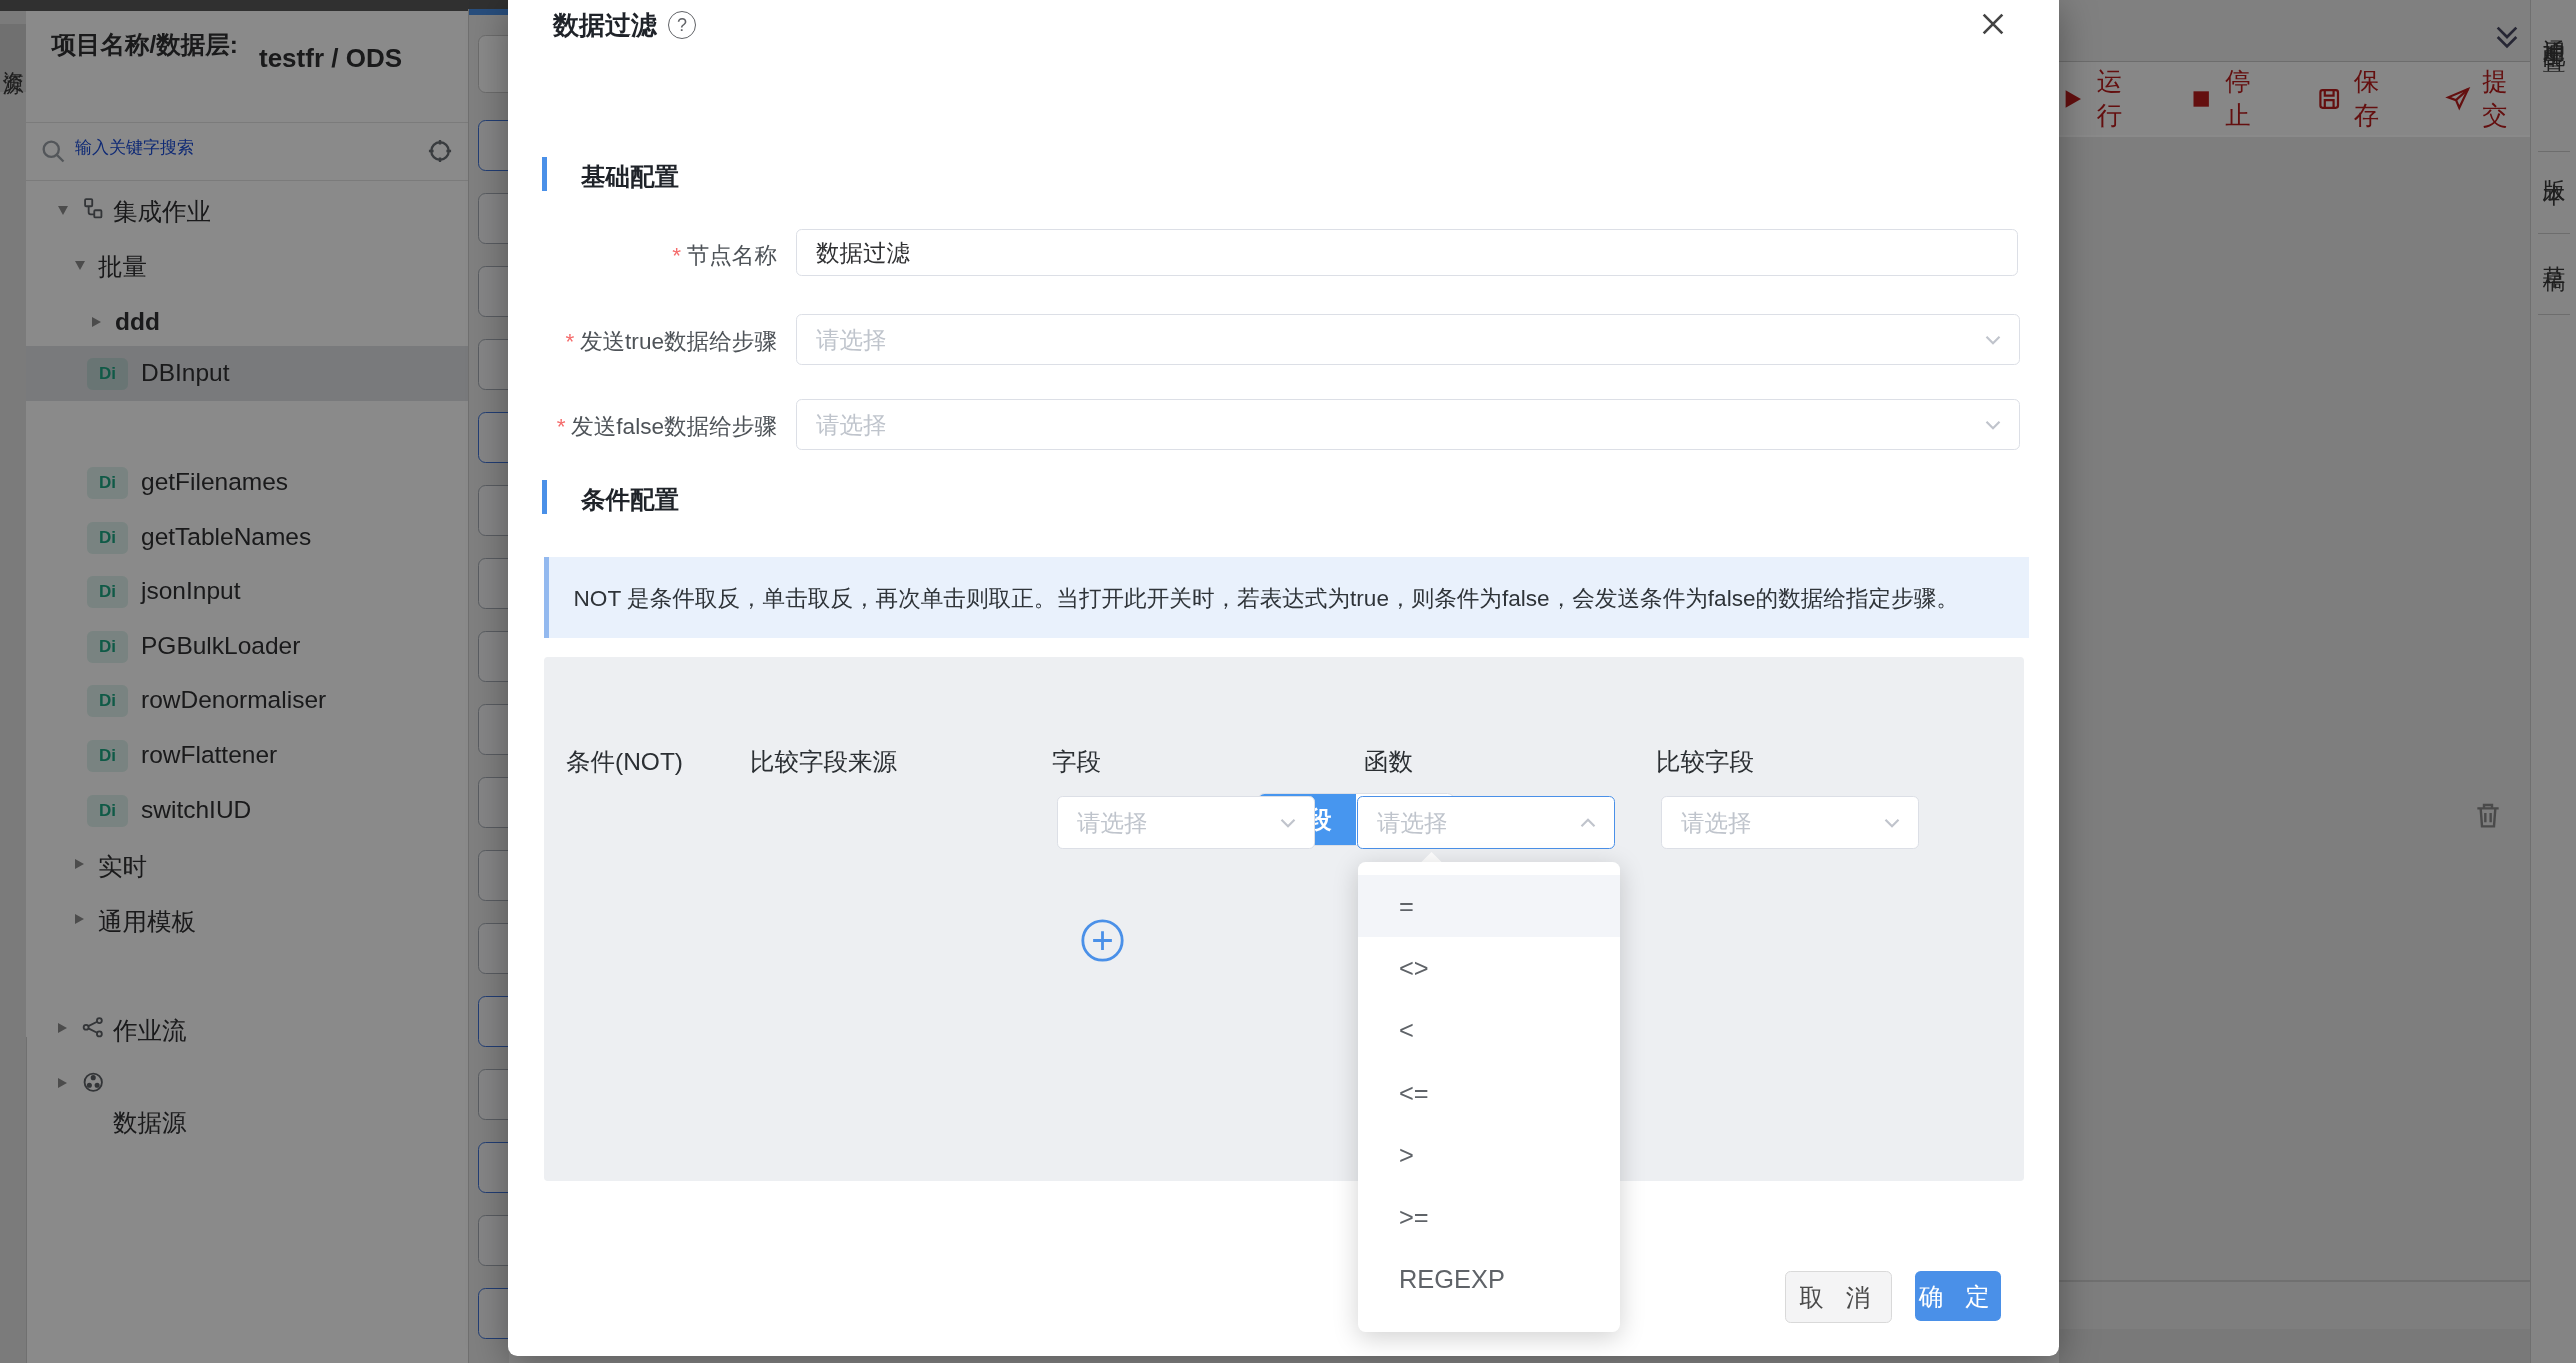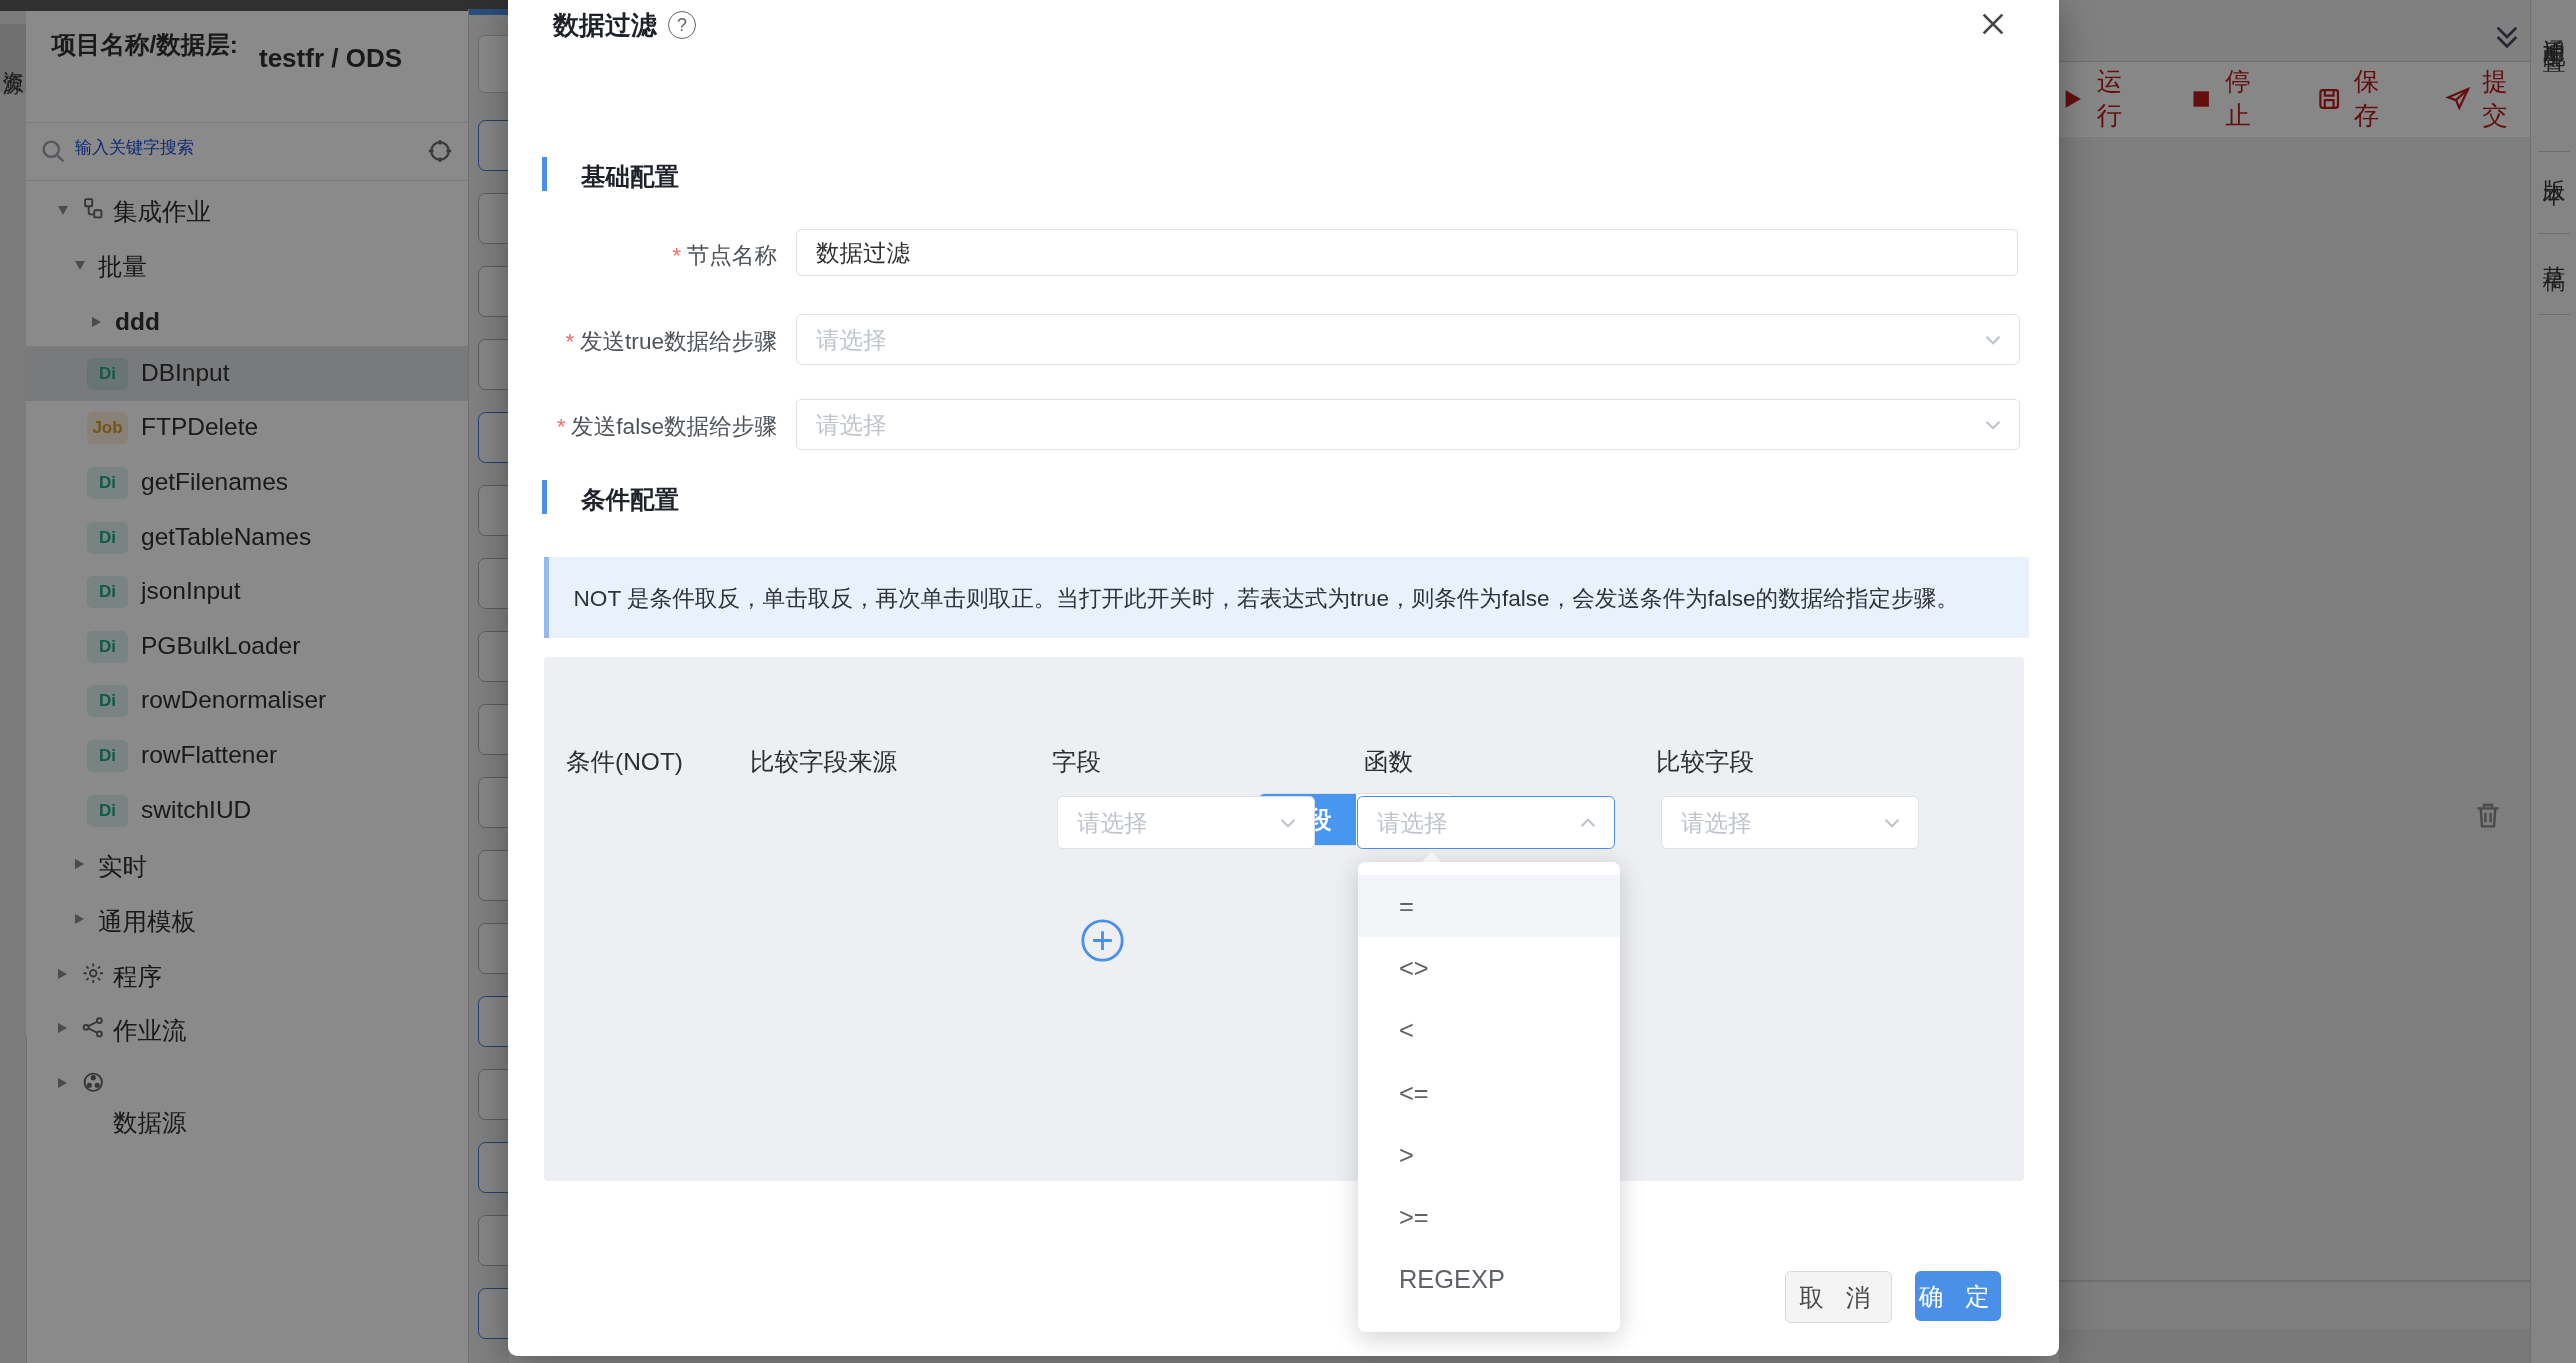--- a/index.html
+++ b/index.html
@@ -131,24 +131,20 @@
           <span class="tlabel" style="left: 72px;">批量</span>
         </div>
         <div class="trow" style="top: 113px; font-weight: bold;">
           <span class="cr" style="left: 66px;"></span>
           <span class="tlabel" style="left: 89px;">ddd</span>
         </div>
         <div class="trow sel" style="top: 164px;">
           <span class="badge di" style="left: 61px;">Di</span>
           <span class="tlabel" style="left: 115px;">DBInput</span>
         </div>
-        <div class="trow" style="top: 218px;">
-          <span class="badge job" style="left: 61px;">Job</span>
-          <span class="tlabel" style="left: 115px;">FTPDelete</span>
-        </div>
         <div class="trow" style="top: 273px;">
           <span class="badge di" style="left: 61px;">Di</span>
           <span class="tlabel" style="left: 115px;">getFilenames</span>
         </div>
         <div class="trow" style="top: 328px;">
           <span class="badge di" style="left: 61px;">Di</span>
           <span class="tlabel" style="left: 115px;">getTableNames</span>
         </div>
         <div class="trow" style="top: 382px;">
           <span class="badge di" style="left: 61px;">Di</span>
@@ -170,30 +166,20 @@
           <span class="badge di" style="left: 61px;">Di</span>
           <span class="tlabel" style="left: 115px;">switchIUD</span>
         </div>
         <div class="trow" style="top: 655px;">
           <span class="cr" style="left: 49px;"></span>
           <span class="tlabel" style="left: 72px;">实时</span>
         </div>
         <div class="trow" style="top: 710px;">
           <span class="cr" style="left: 49px;"></span>
           <span class="tlabel" style="left: 72px;">通用模板</span>
-        </div>
-        <div class="trow" style="top: 765px;">
-          <span class="cr" style="left: 32px;"></span>
-          <span class="ticon" style="left: 55px;">
-            <svg viewBox="0 0 24 24" fill="none" stroke="currentColor" stroke-width="1.8">
-              <circle cx="12" cy="12" r="3.2"></circle>
-              <path d="M12 2.5v3M12 18.5v3M2.5 12h3M18.5 12h3M5.3 5.3l2.1 2.1M16.6 16.6l2.1 2.1M18.7 5.3l-2.1 2.1M7.4 16.6l-2.1 2.1"></path>
-            </svg>
-          </span>
-          <span class="tlabel" style="left: 87px;">程序</span>
         </div>
         <div class="trow" style="top: 819px;">
           <span class="cr" style="left: 32px;"></span>
           <span class="ticon" style="left: 55px;">
             <svg viewBox="0 0 24 24" fill="none" stroke="currentColor" stroke-width="1.8">
               <circle cx="5" cy="12" r="2.4"></circle>
               <circle cx="18" cy="5.5" r="2.4"></circle>
               <circle cx="18" cy="18.5" r="2.4"></circle>
               <path d="M7.2 10.9l8.6-4.3M7.2 13.1l8.6 4.3"></path>
             </svg>

